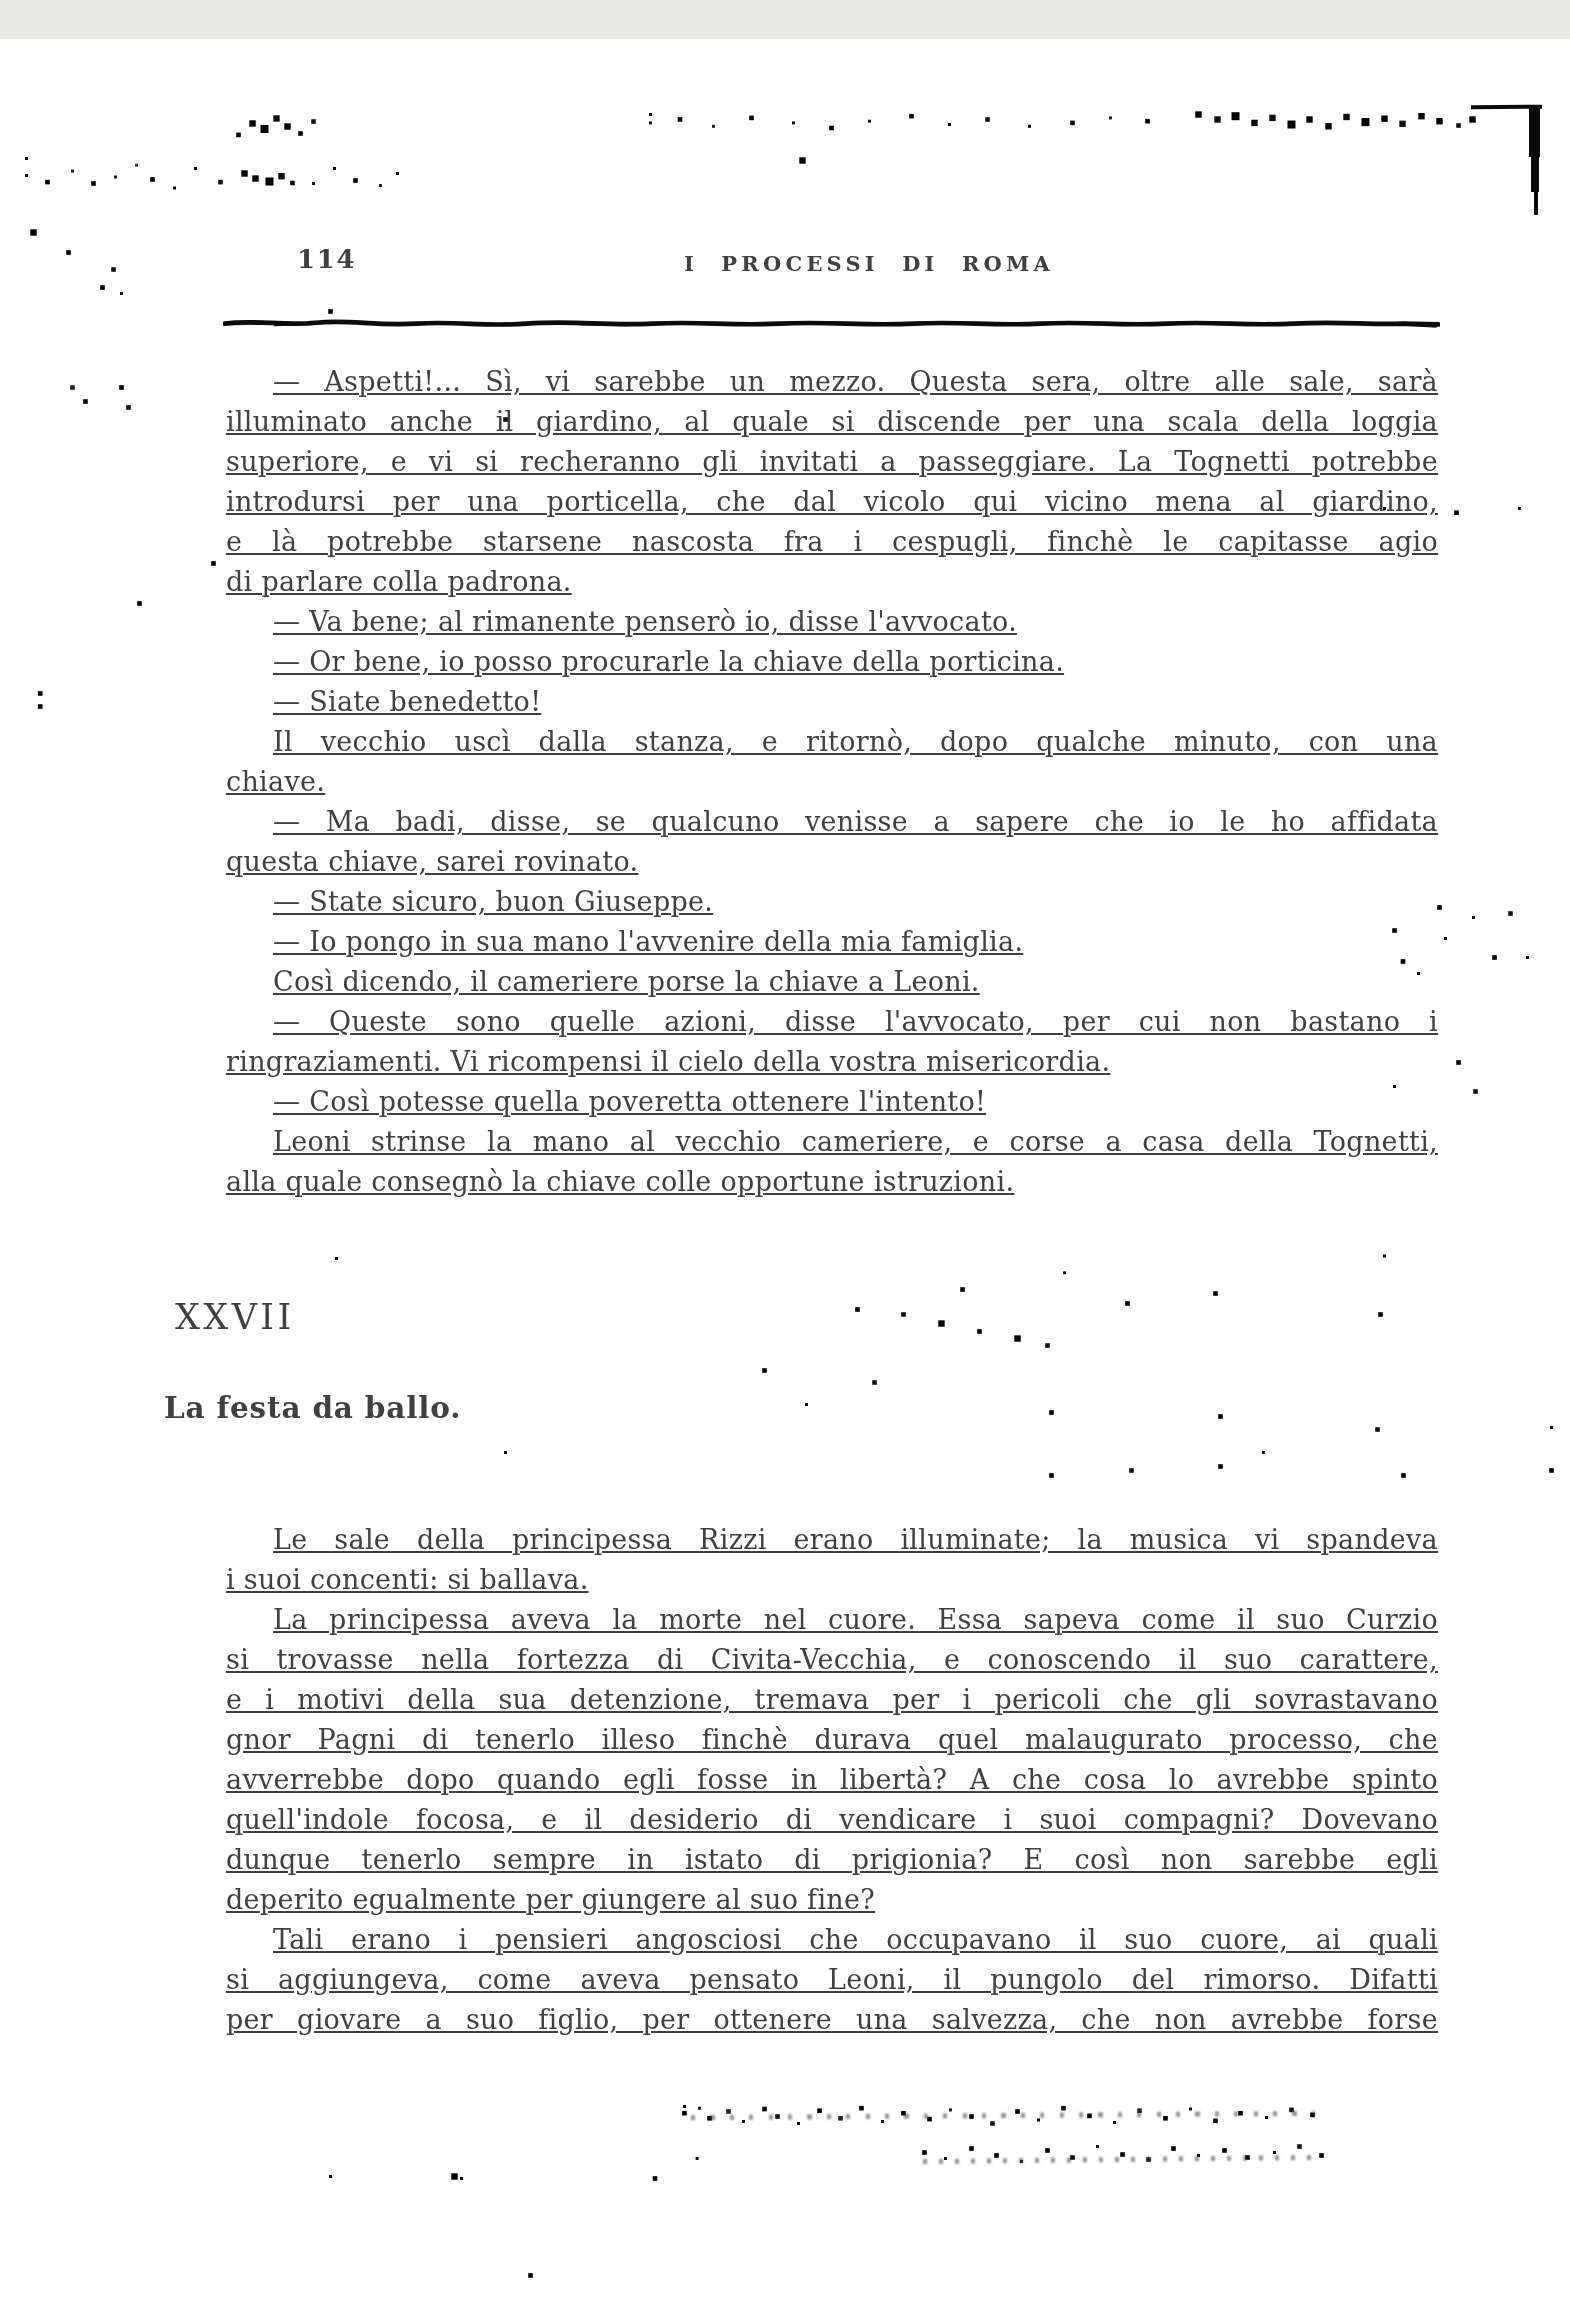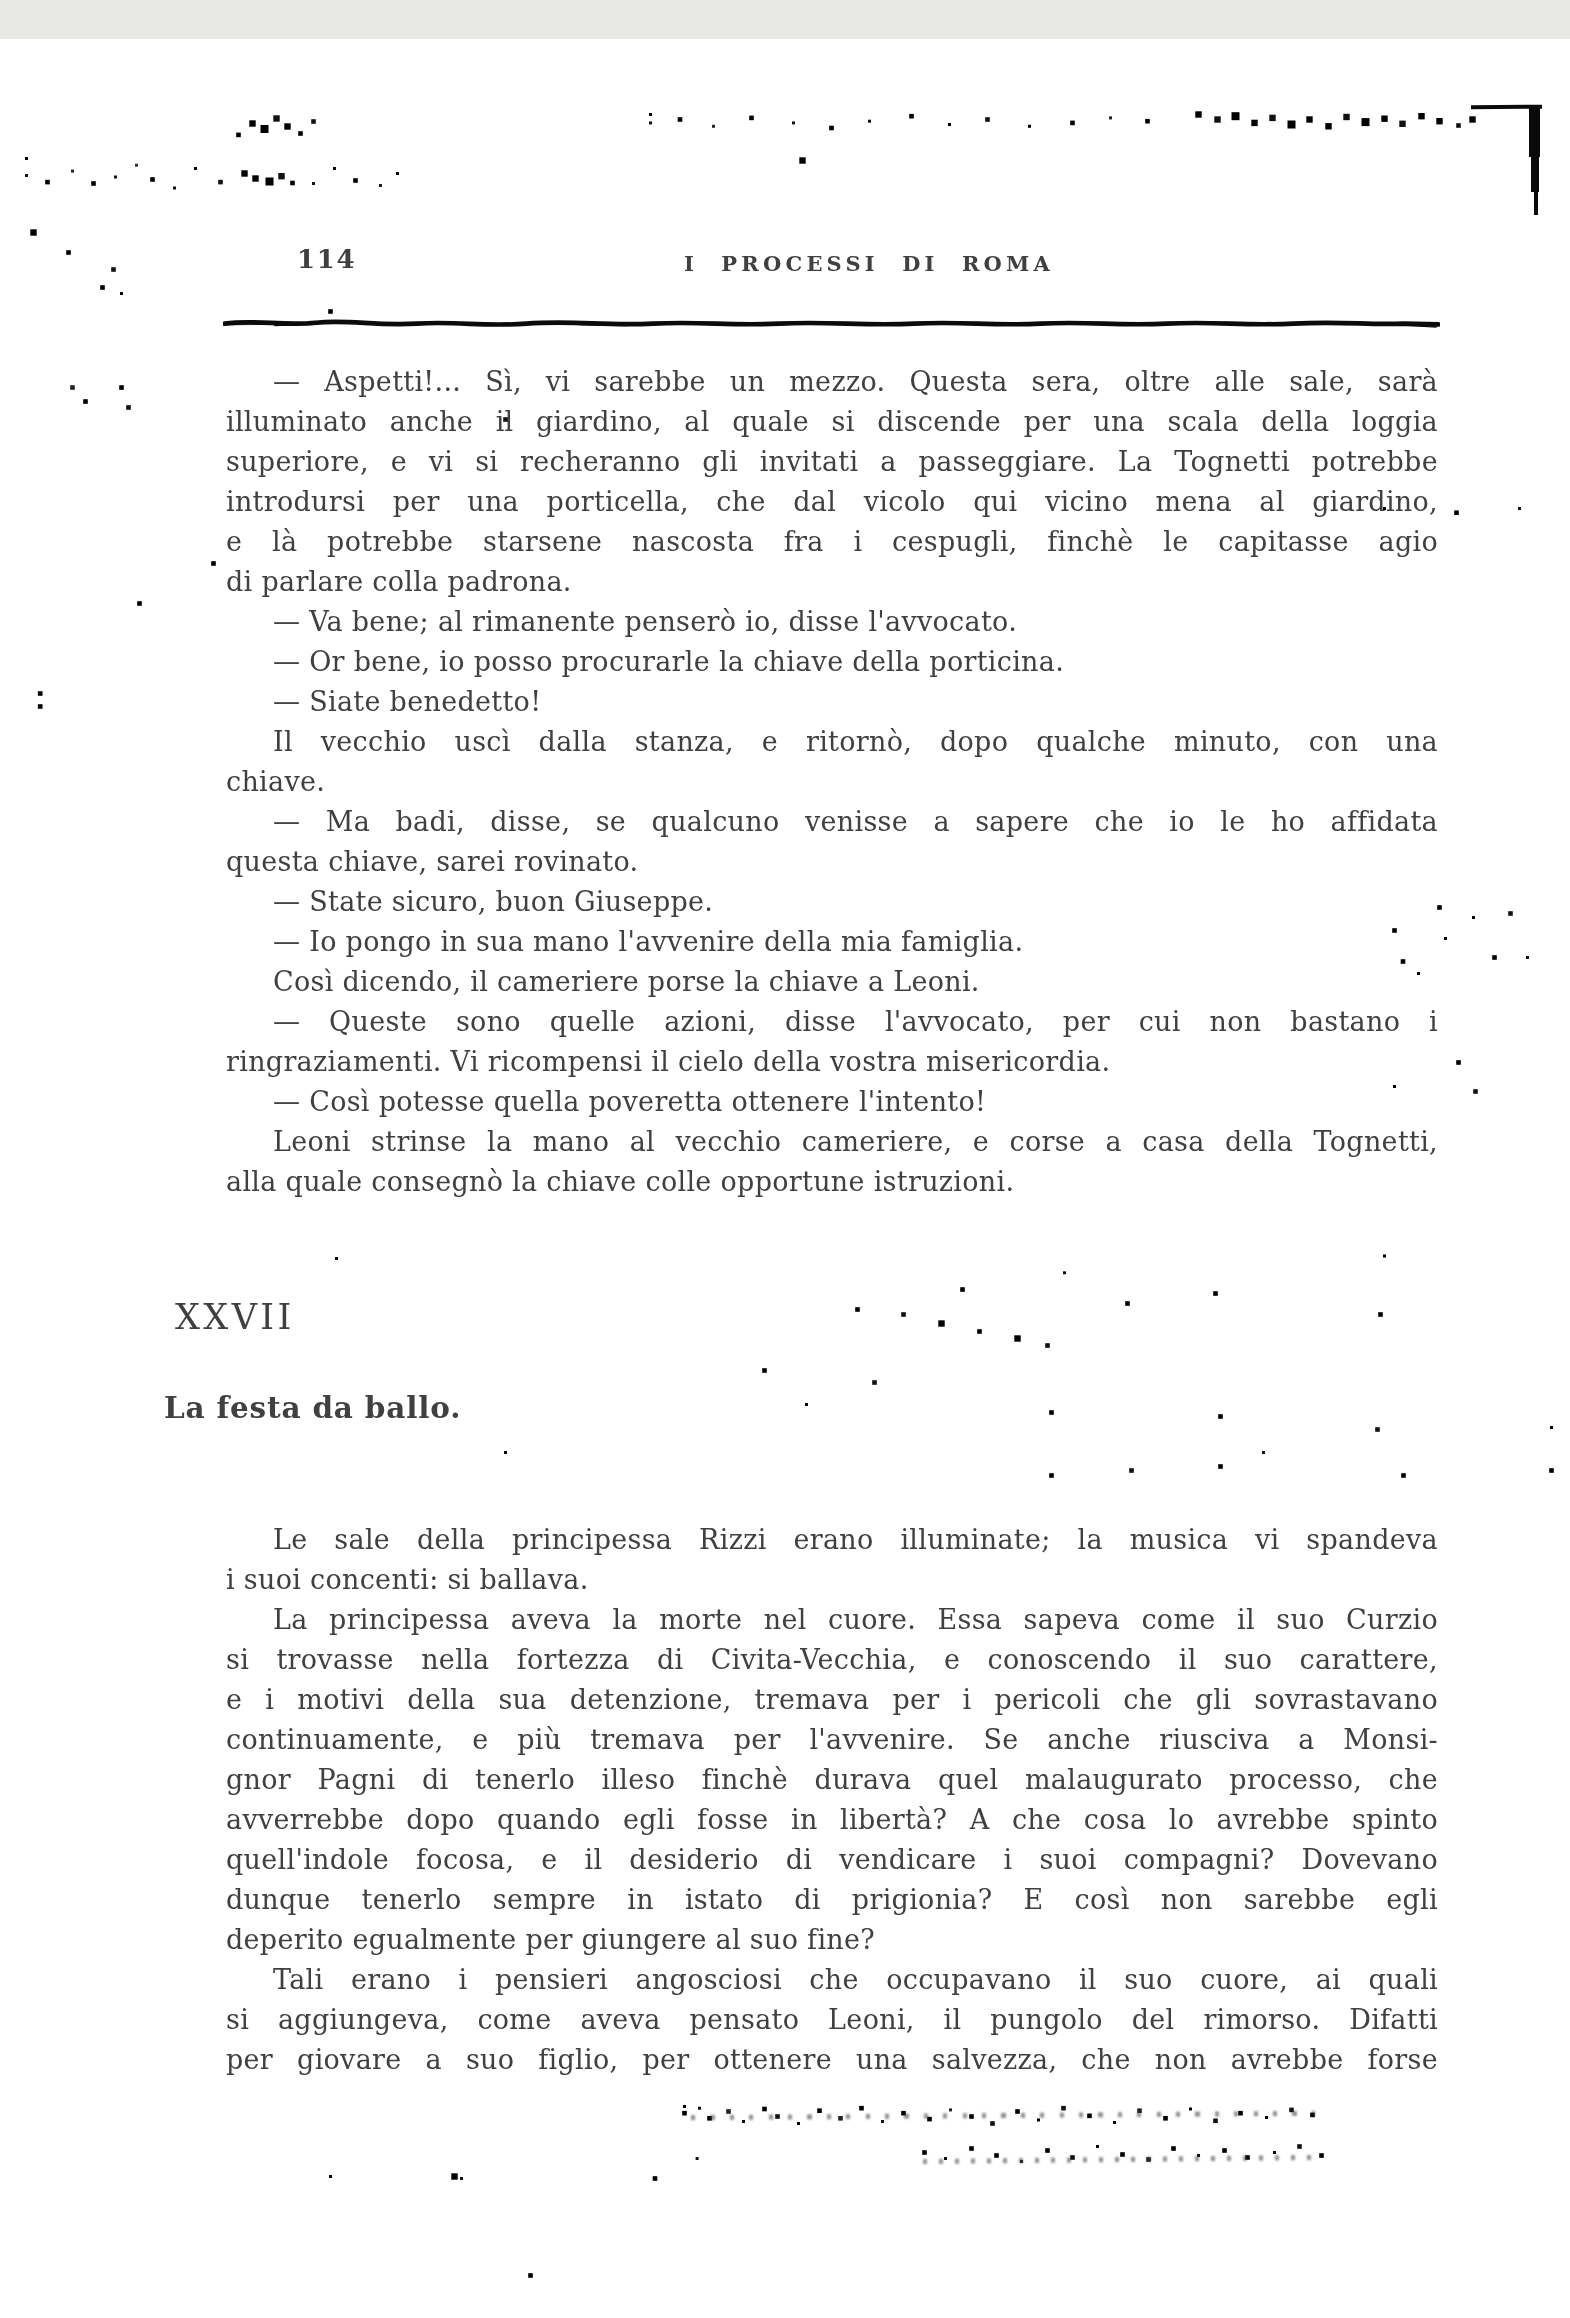--- a/index.html
+++ b/index.html
@@ -16,21 +16,21 @@
   .page-number{
     position:absolute;left:297px;top:205px;
     font-size:26px;font-weight:bold;letter-spacing:1.7px;
   }
   .running-title{
     position:absolute;left:684px;top:212px;
     font-size:21px;font-weight:bold;letter-spacing:4.2px;word-spacing:11.8px;
   }
   .head-rule{position:absolute;left:223px;top:277px;width:1217px;height:13.5px;}
   
-  .text-block{position:absolute;left:226px;width:1212px;}
+  .text-block{position:absolute;left:226px;width:1212px;text-decoration:underline;}
   .sec1{top:323px;}
   .sec2{top:1481px;}
   .line{
     font-size:27px;
     line-height:40px;height:40px;
     text-align:justify;text-align-last:justify;
     white-space:normal;
     letter-spacing:0.3px;
   }
   .sec2 .line{line-height:40px;height:40px;}
@@ -174,21 +174,20 @@
 
   <div class="text-block sec2">
       <div>
         <div class="line first">Le sale della principessa Rizzi erano illuminate; la musica vi spandeva</div>
         <div class="line last">i suoi concenti: si ballava.</div>
       </div>
       <div>
         <div class="line first">La principessa aveva la morte nel cuore. Essa sapeva come il suo Curzio</div>
         <div class="line">si trovasse nella fortezza di Civita-Vecchia, e conoscendo il suo carattere,</div>
         <div class="line">e i motivi della sua detenzione, tremava per i pericoli che gli sovrastavano</div>
-        <div class="line">continuamente, e più tremava per l'avvenire. Se anche riusciva a Monsi-</div>
         <div class="line">gnor Pagni di tenerlo illeso finchè durava quel malaugurato processo, che</div>
         <div class="line">avverrebbe dopo quando egli fosse in libertà? A che cosa lo avrebbe spinto</div>
         <div class="line">quell'indole focosa, e il desiderio di vendicare i suoi compagni? Dovevano</div>
         <div class="line">dunque tenerlo sempre in istato di prigionia? E così non sarebbe egli</div>
         <div class="line last">deperito egualmente per giungere al suo fine?</div>
       </div>
       <div>
         <div class="line first">Tali erano i pensieri angosciosi che occupavano il suo cuore, ai quali</div>
         <div class="line">si aggiungeva, come aveva pensato Leoni, il pungolo del rimorso. Difatti</div>
         <div class="line">per giovare a suo figlio, per ottenere una salvezza, che non avrebbe forse</div>

